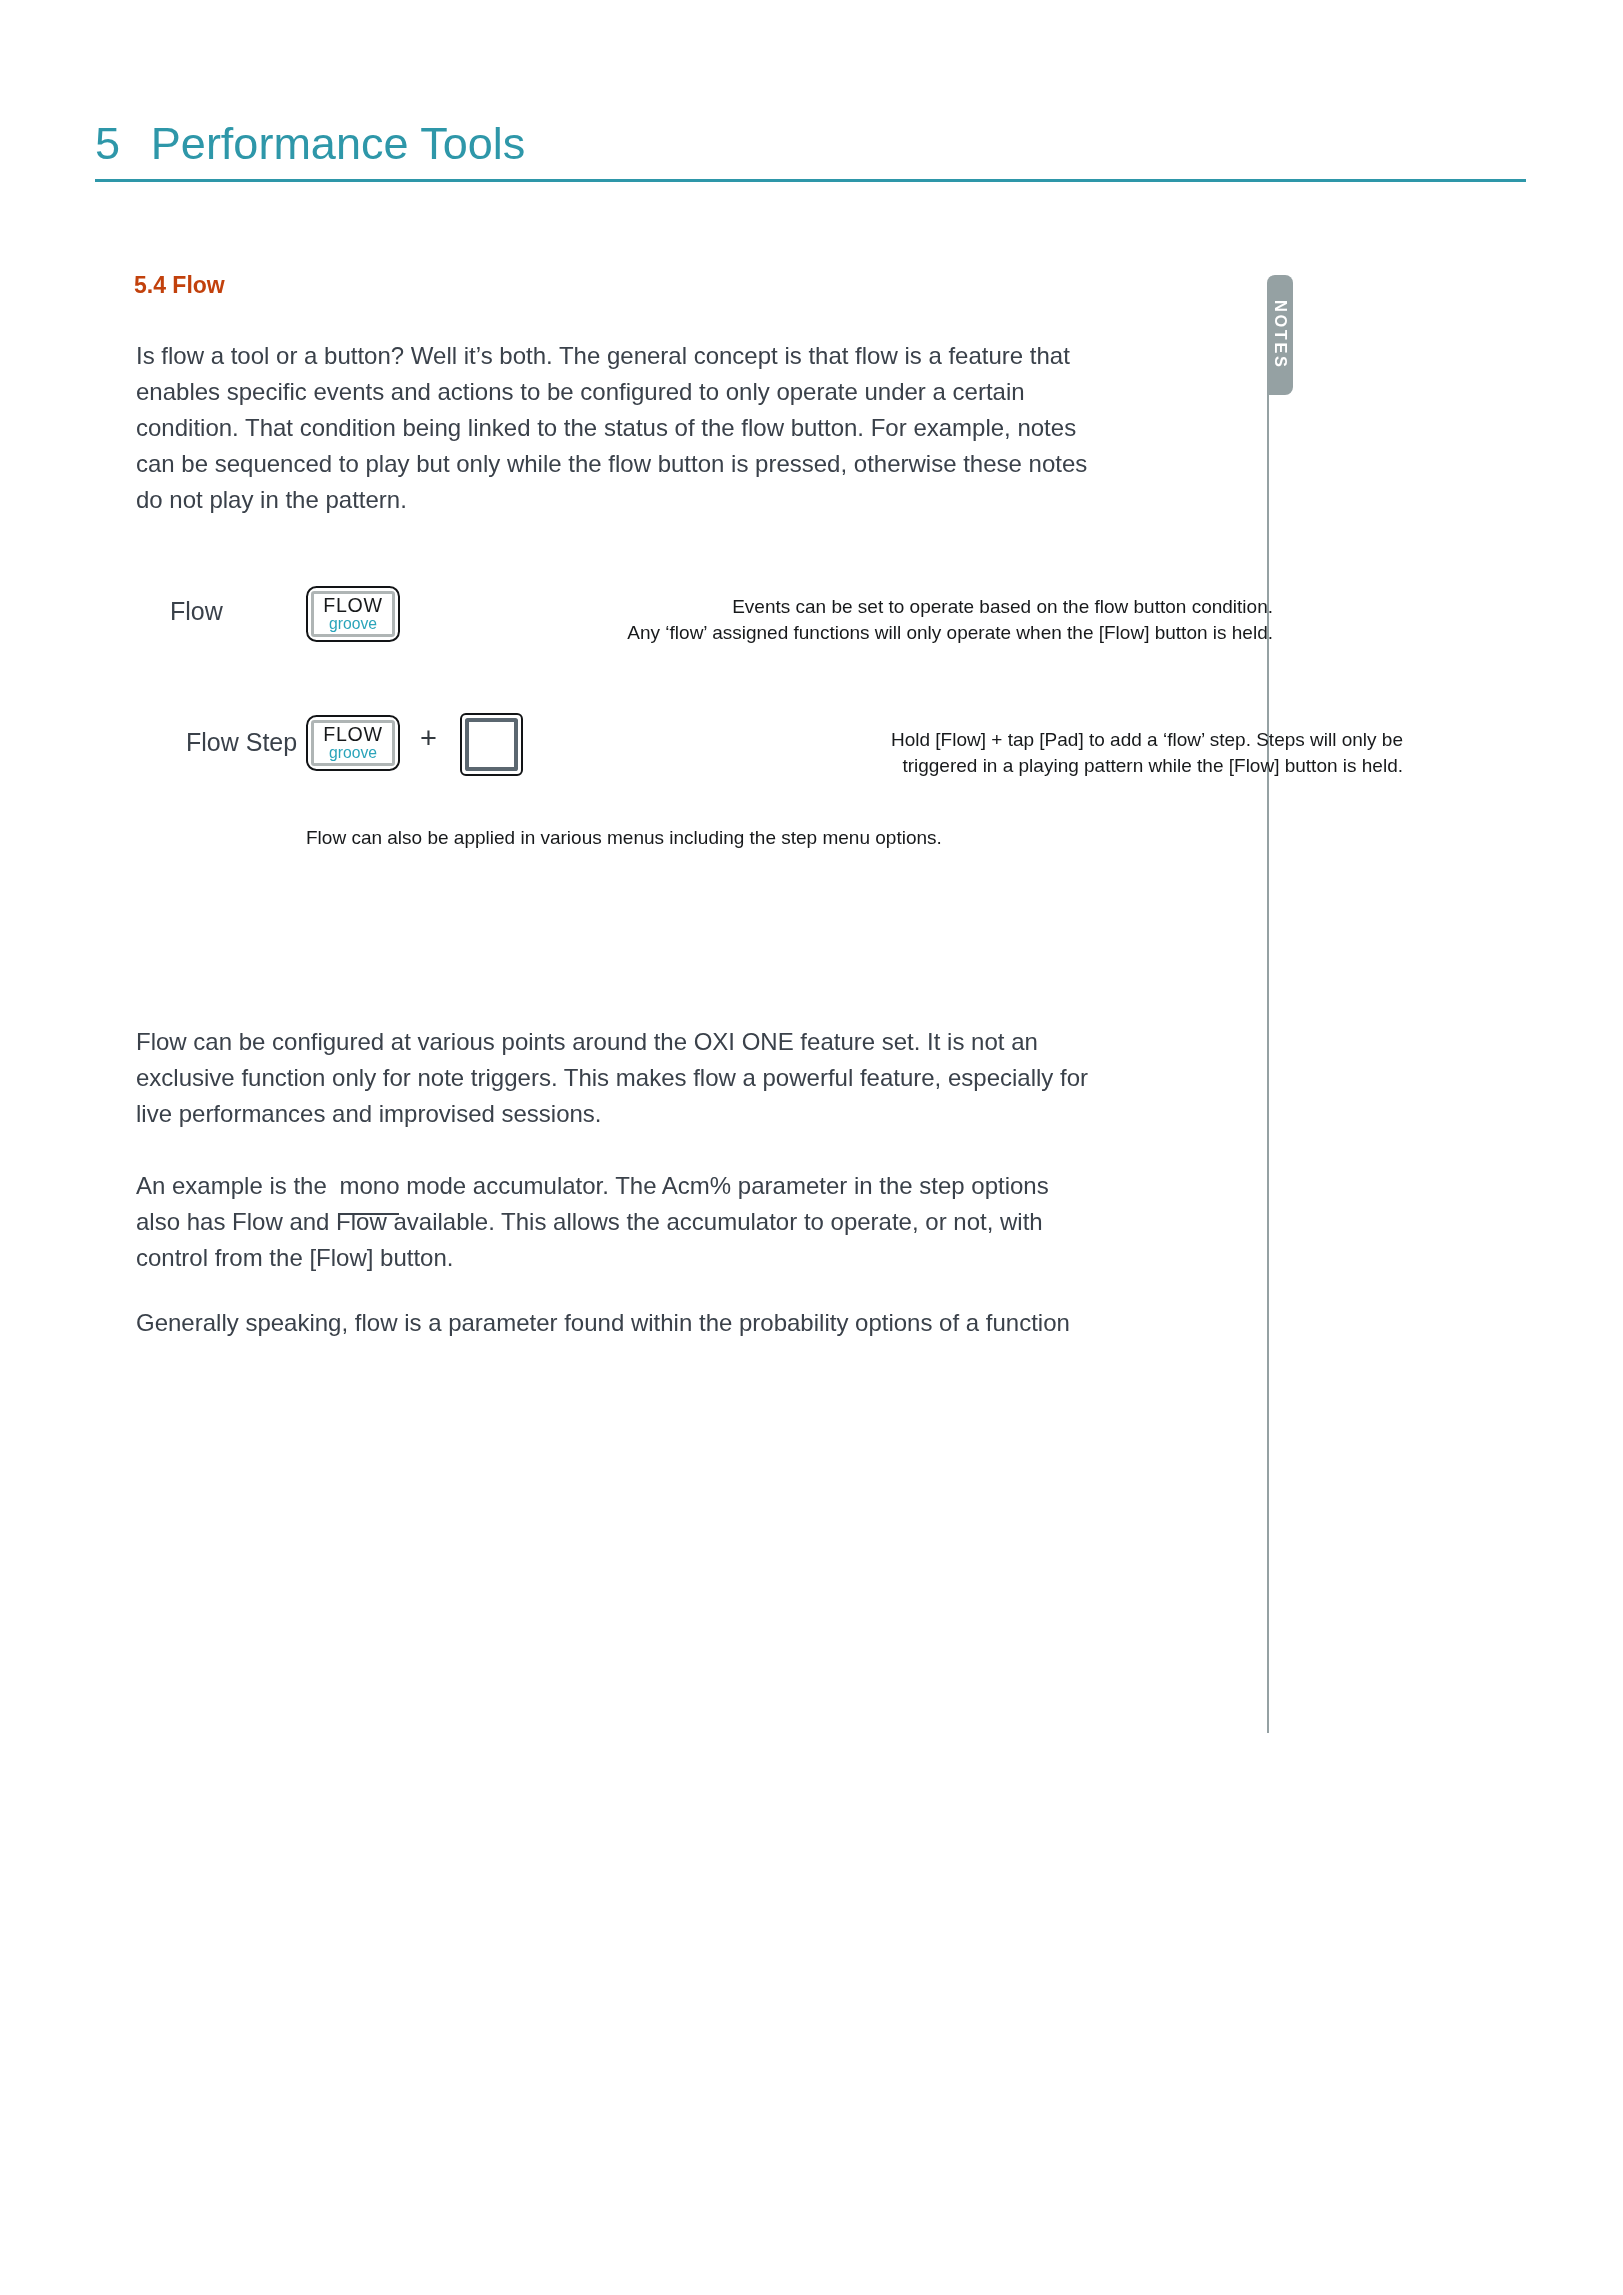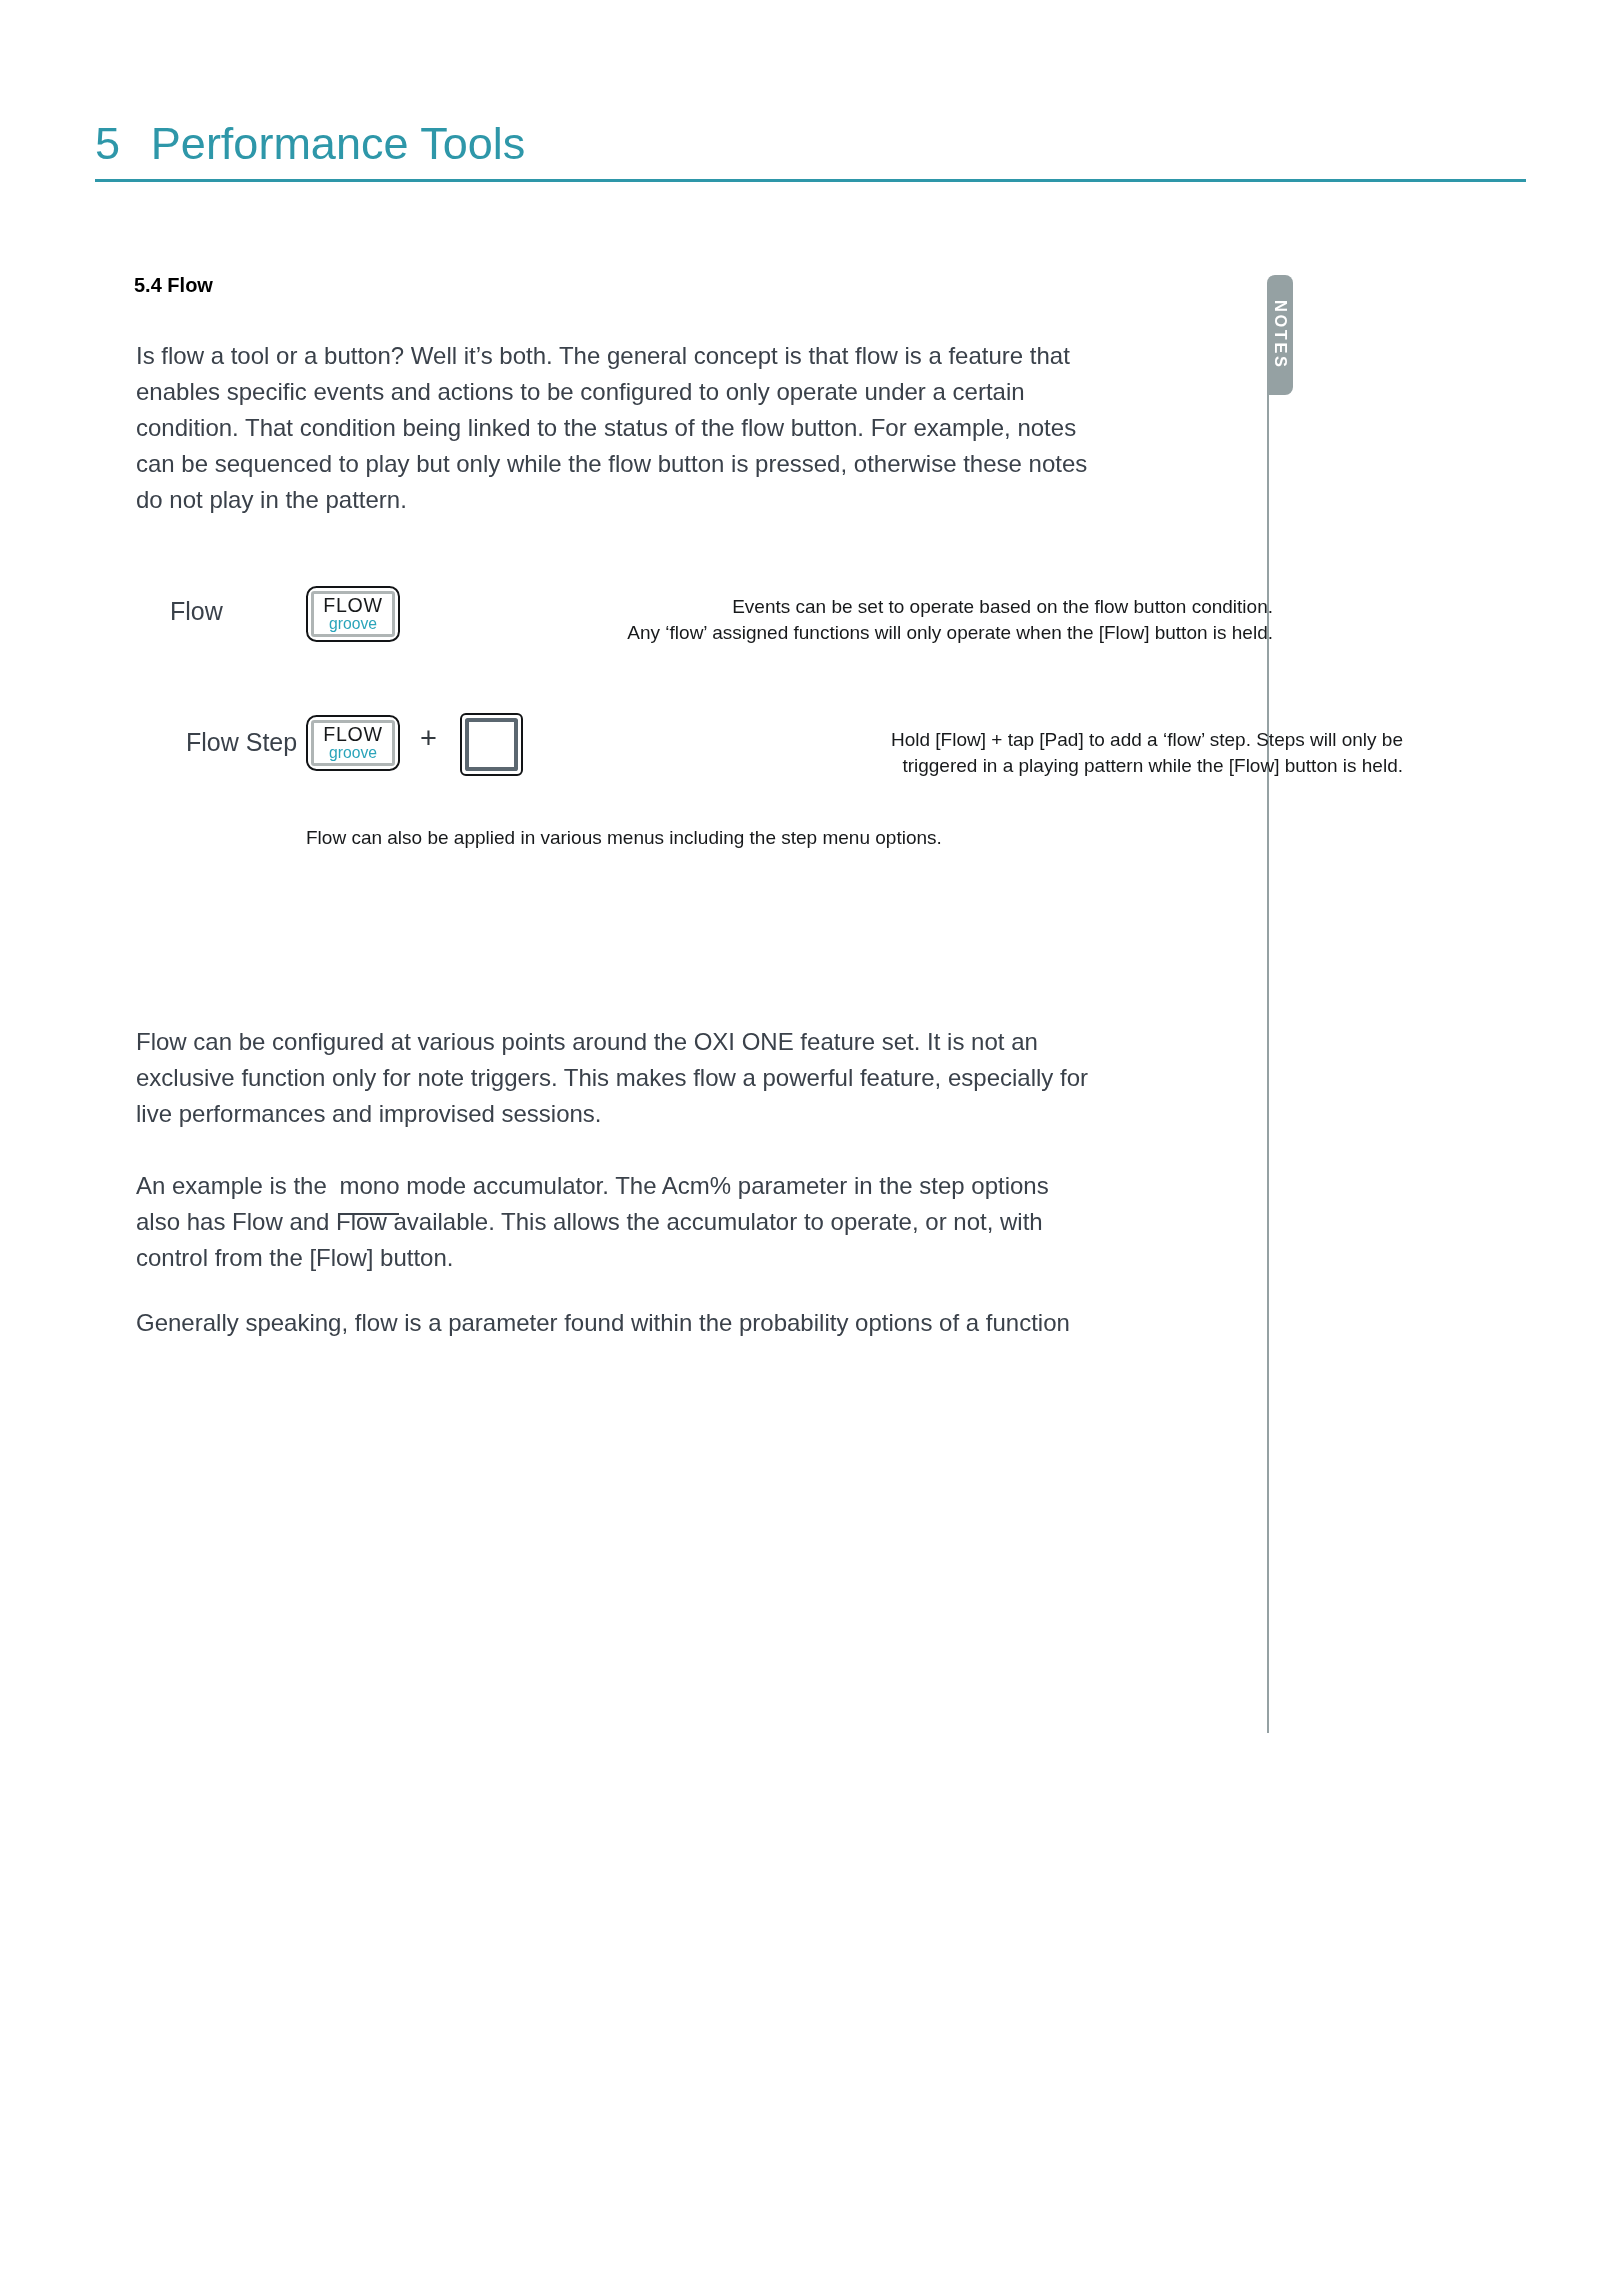--- a/index.html
+++ b/index.html
@@ -33,21 +33,21 @@
     writing-mode:vertical-rl;
     color:#ffffff;font-weight:bold;font-size:16.4px;letter-spacing:2.6px;
   }
   .notes-line{
     position:absolute;left:1267px;top:395px;width:2px;height:1723px;
     background:#95a1a3;
   }
   
   .section-title{
     position:absolute;left:134px;top:270px;margin:0;
-    font-size:20px;line-height:31px;font-weight:bold;color:#000000;
+    font-size:23px;line-height:31px;font-weight:bold;color:#c2410c;
   }
   .body-par{
     position:absolute;left:136px;width:1100px;margin:0;
     font-size:24px;line-height:36px;color:#3a414a;
     white-space:pre-line;
   }
   .p1{top:338px;}
   .p2{top:1024px;}
   .p3{top:1168px;}
   .p4{top:1305px;}

